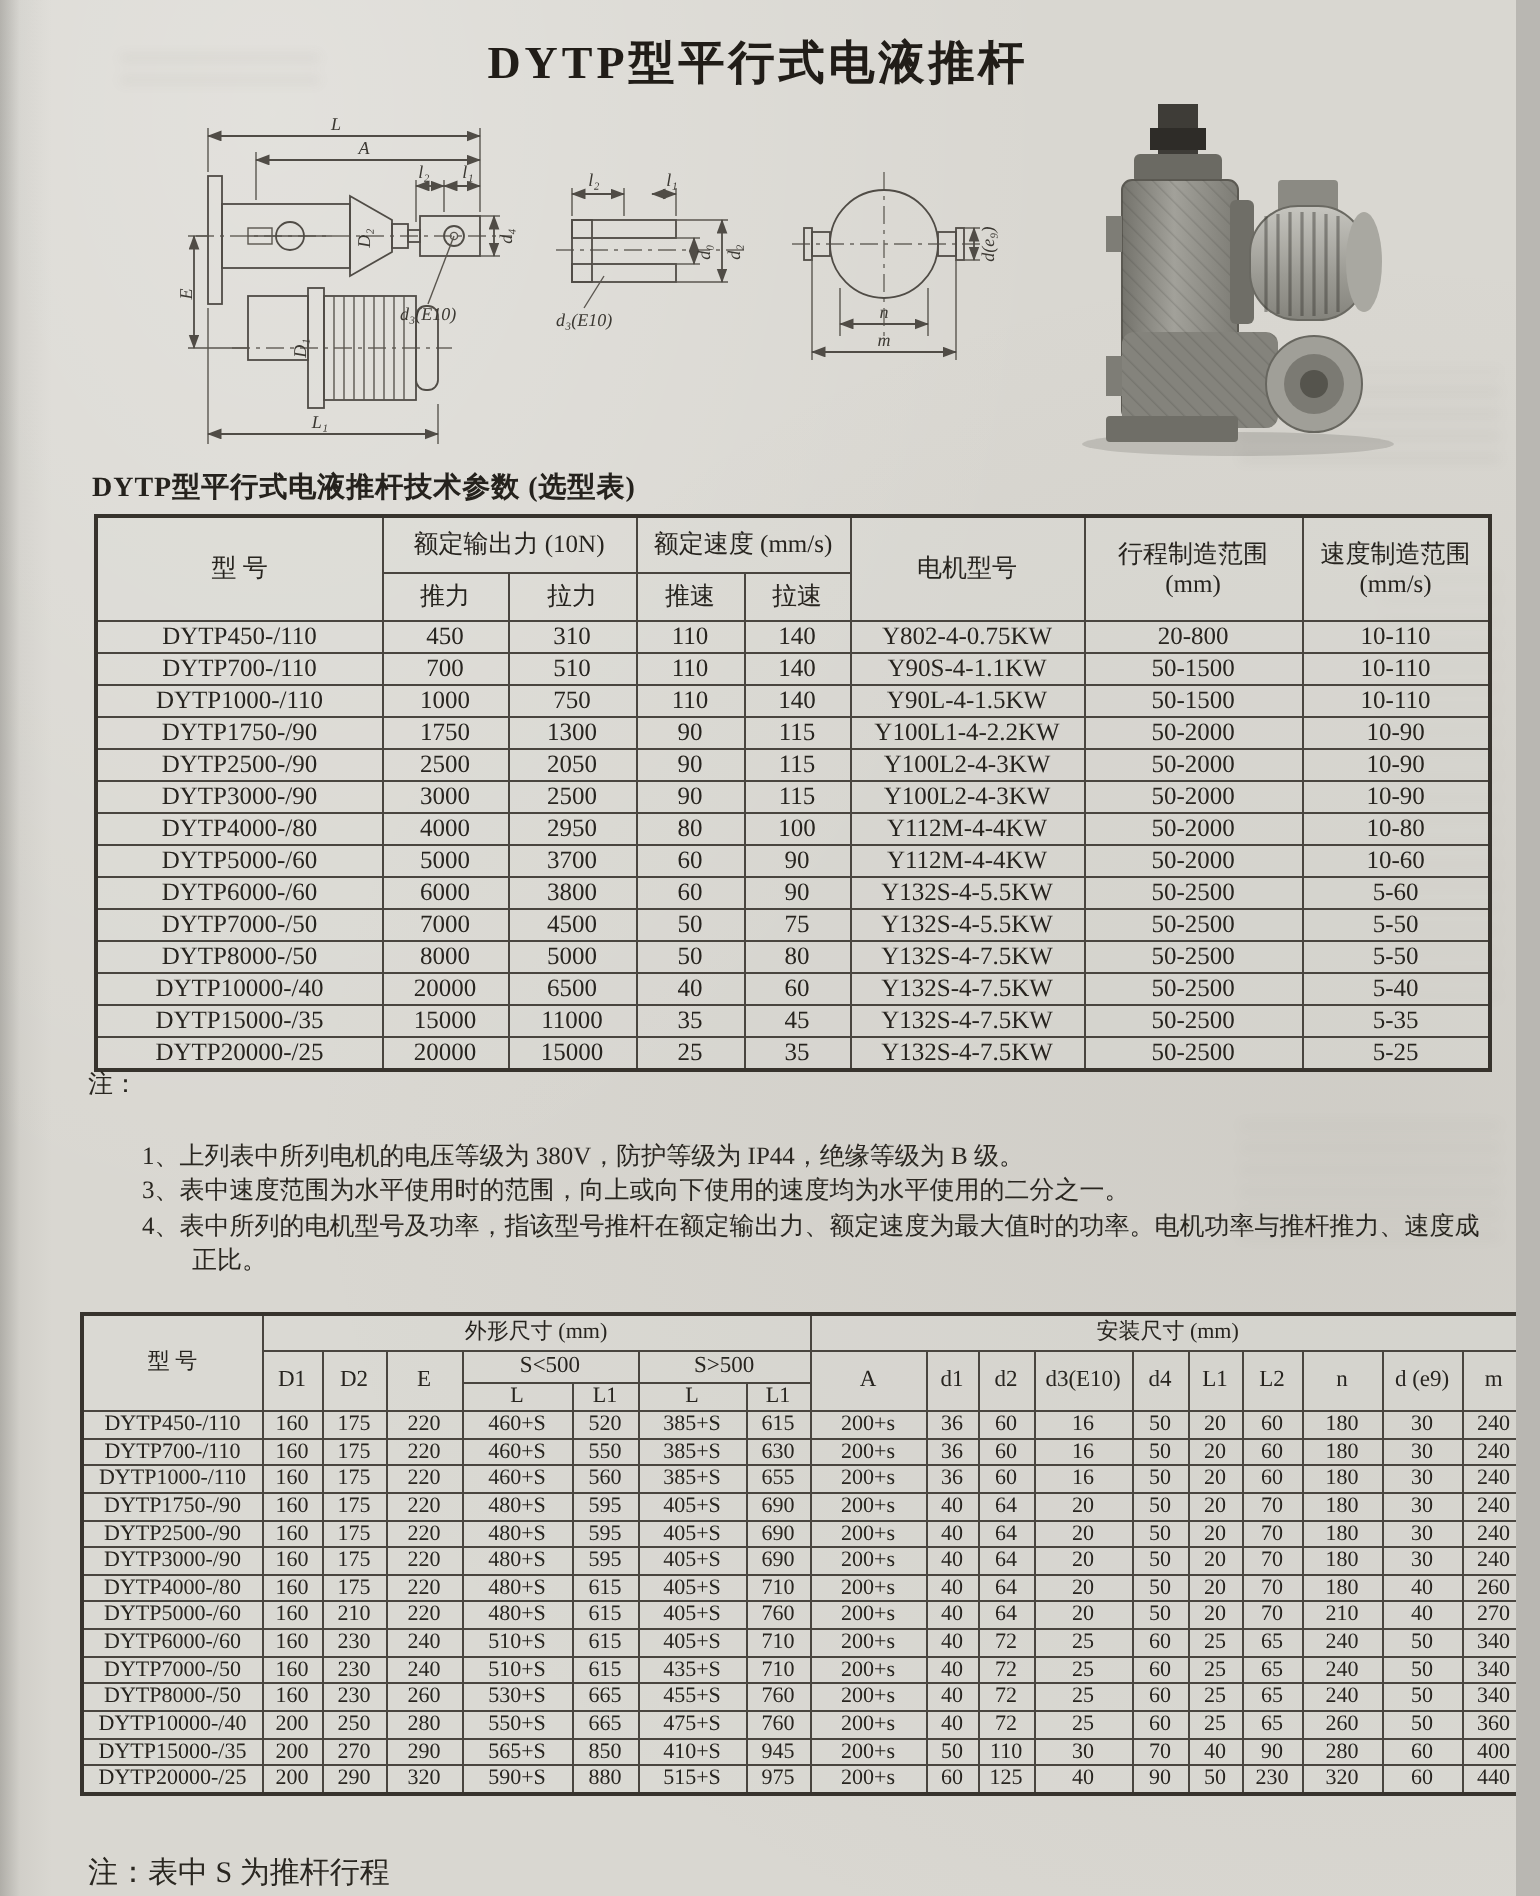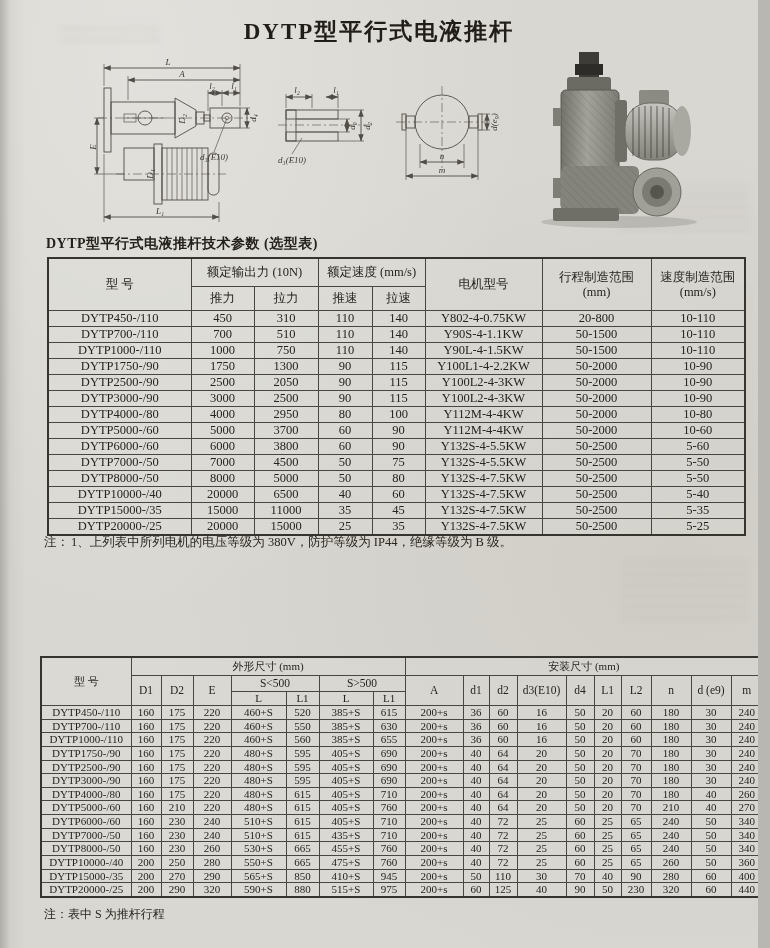--- a/index.html
+++ b/index.html
@@ -24,23 +24,23 @@
   .t1 thead tr.r2 th{height:23px;}
   .t1 tbody td{height:15px;font-size:12.5px;}
   .t2{position:absolute;left:40px;top:656px;width:722px;font-size:11px;border:2px solid #37332d;}
   .t2 thead tr.r1 th{height:17px;}
   .t2 thead tr.r2 th{height:15px;font-size:11.5px;}
   .t2 thead tr.r3 th{height:13px;font-size:11px;}
   .t2 tbody td{height:12px;font-size:11px;}
   .notes{position:absolute;left:44px;top:534px;width:706px;font-size:12.5px;
         line-height:1.38;color:#2a2721;display:flex;}
   .notes .note-label{flex:0 0 27px;}
-  .notes .note-items{flex:1;}
+  .notes .note-items{flex:1;margin-top:36px;}
   .notes .note-item{padding-left:25px;text-indent:-25px;}
-  .note2{position:absolute;left:44px;top:906px;font-size:12px;color:#2a2721;}
+  .note2{position:absolute;left:44px;top:927px;font-size:15px;color:#2a2721;}
   .drawing{position:absolute;left:90px;top:56px;}
   .photo{position:absolute;left:527px;top:50px;}
   .dline{stroke:#504c46;stroke-width:.9;fill:none;}
   .dthin{stroke:#5a564f;stroke-width:.7;fill:none;}
   .dcenter{stroke:#6a665f;stroke-width:.7;fill:none;stroke-dasharray:9 3 2 3;}
   .dlabel{font-family:"Liberation Serif","DejaVu Serif",serif;font-style:italic;
         font-size:9px;fill:#3b3832;}
 </style>
 </head>
 <body>
@@ -389,20 +389,22 @@
           <td>50-2500</td>
           <td>5-25</td>
         </tr>
       </tbody>
   </table>
 
   <div class="notes">
     <span class="note-label">注：</span>
     <div class="note-items">
         <div class="note-item">1、上列表中所列电机的电压等级为 380V，防护等级为 IP44，绝缘等级为 B 级。</div>
+        <div class="note-item">3、表中速度范围为水平使用时的范围，向上或向下使用的速度均为水平使用的二分之一。</div>
+        <div class="note-item">4、表中所列的电机型号及功率，指该型号推杆在额定输出力、额定速度为最大值时的功率。电机功率与推杆推力、速度成正比。</div>
       </div>
   </div>
 
   <table class="t2">
     <colgroup>
       <col style="width:90px">
         <col style="width:30px">
         <col style="width:32px">
         <col style="width:38px">
       <col style="width:55px">

